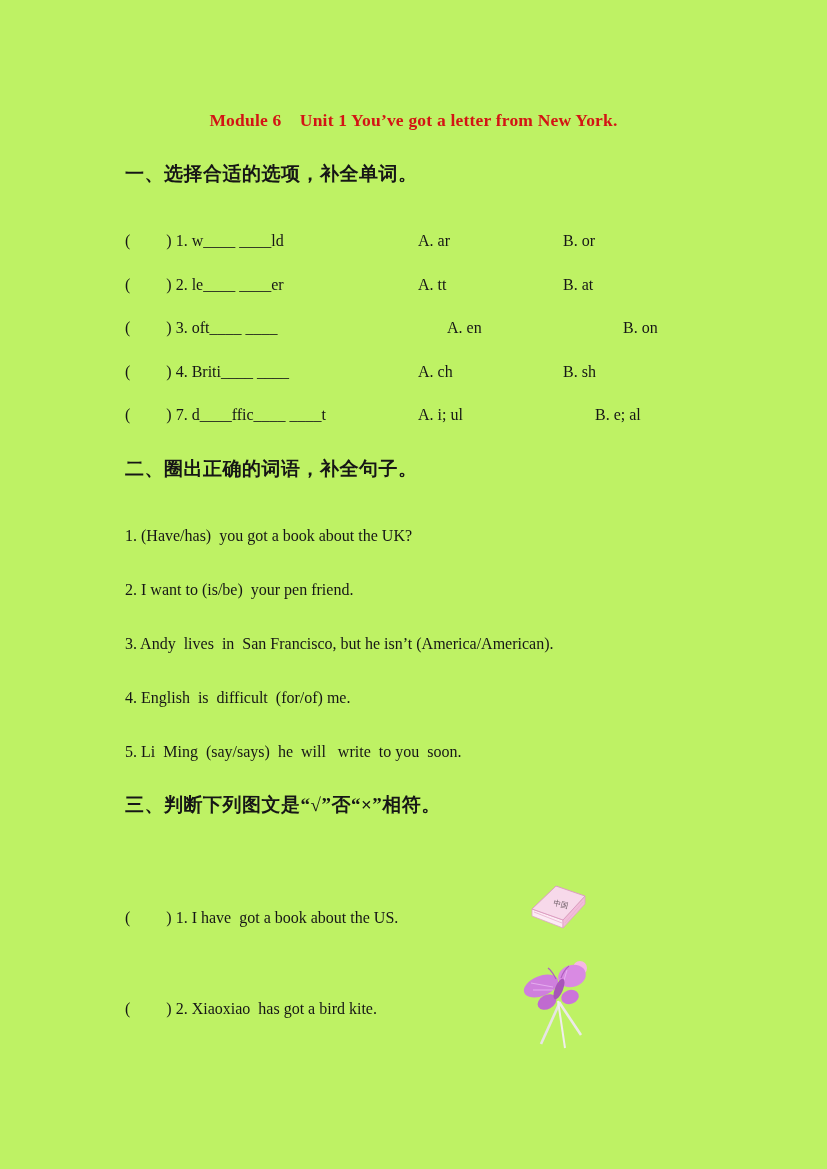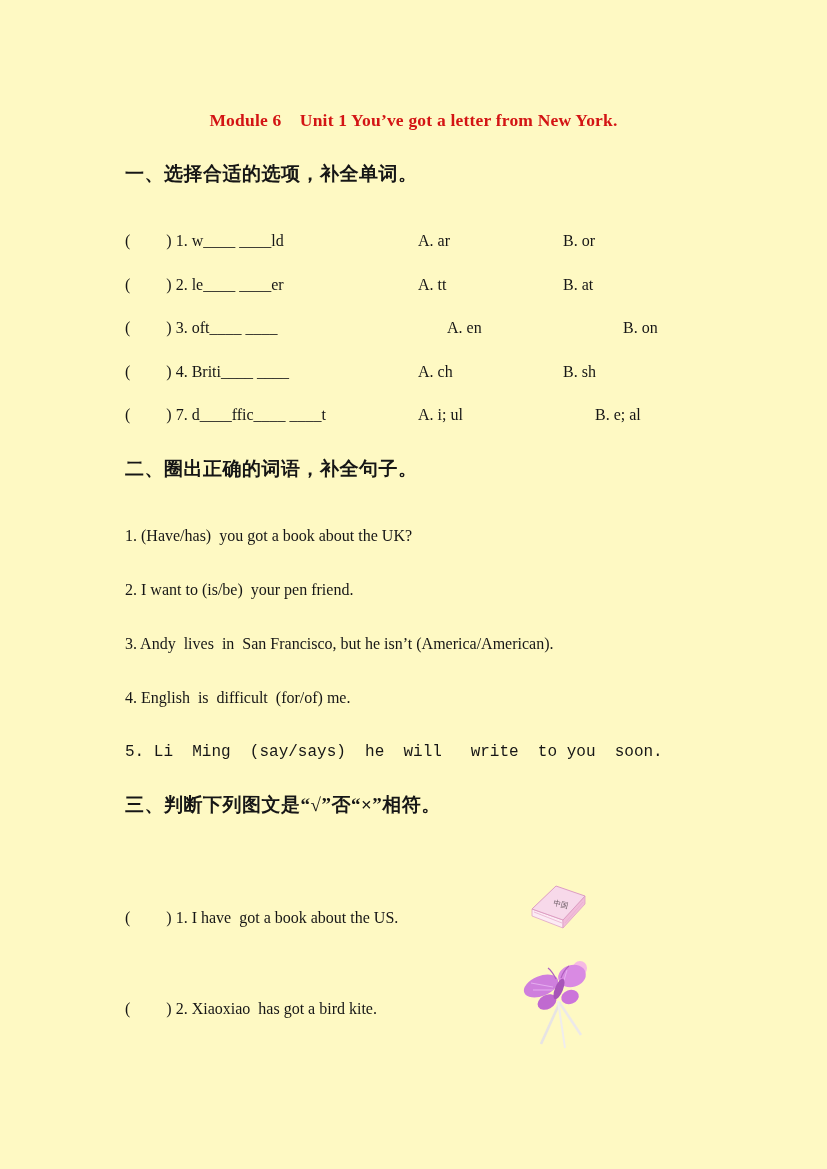--- a/index.html
+++ b/index.html
@@ -1,19 +1,19 @@
 <!DOCTYPE html>
 <html><head>
 <meta charset="utf-8">
 <style>
   html,body{margin:0;padding:0;background:#ffffff;}
   .page{
     position:relative;
     width:827px;height:1169px;
-    background:#fef9c3;
+    background:#bef264;
     font-family:"Liberation Serif","DejaVu Serif",serif;
     color:#161616;
     overflow:hidden;
   }
   .abs{position:absolute;white-space:pre-wrap;line-height:1.25;}
   .doc-title{
     top:110px;left:0;width:827px;
     text-align:center;
     font-size:17.5px;font-weight:bold;
     color:#d31414;
@@ -28,21 +28,21 @@
   .h1{top:162px;}
   .h2{top:457px;}
   .h3{top:793px;}
   .body-text{font-size:16px;}
   .stem{left:125px;}
   .opt-a{left:418px;}
   .opt-b{left:563px;}
   .r1{top:231px;} .r2{top:275px;} .r3{top:318px;} .r4{top:362px;} .r5{top:405px;}
   .a3{left:447px;text-align:center;} .b3{left:623px;}
   .b5{left:595px;}
-  .s1{top:526px;} .s2{top:580px;} .s3{top:634px;} .s4{top:688px;} .s5{top:742px;font-family:Liberation Mono, monospace;}
+  .s1{top:526px;} .s2{top:580px;} .s3{top:634px;} .s4{top:688px;} .s5{top:742px;}
   .t1{top:908px;left:125px;}
   .t2{top:999px;left:125px;}
   .img-book{top:858px;left:510px;}
   .img-kite{top:936px;left:503px;}
 </style>
 </head>
 <body>
 
 <div class="page">
 

